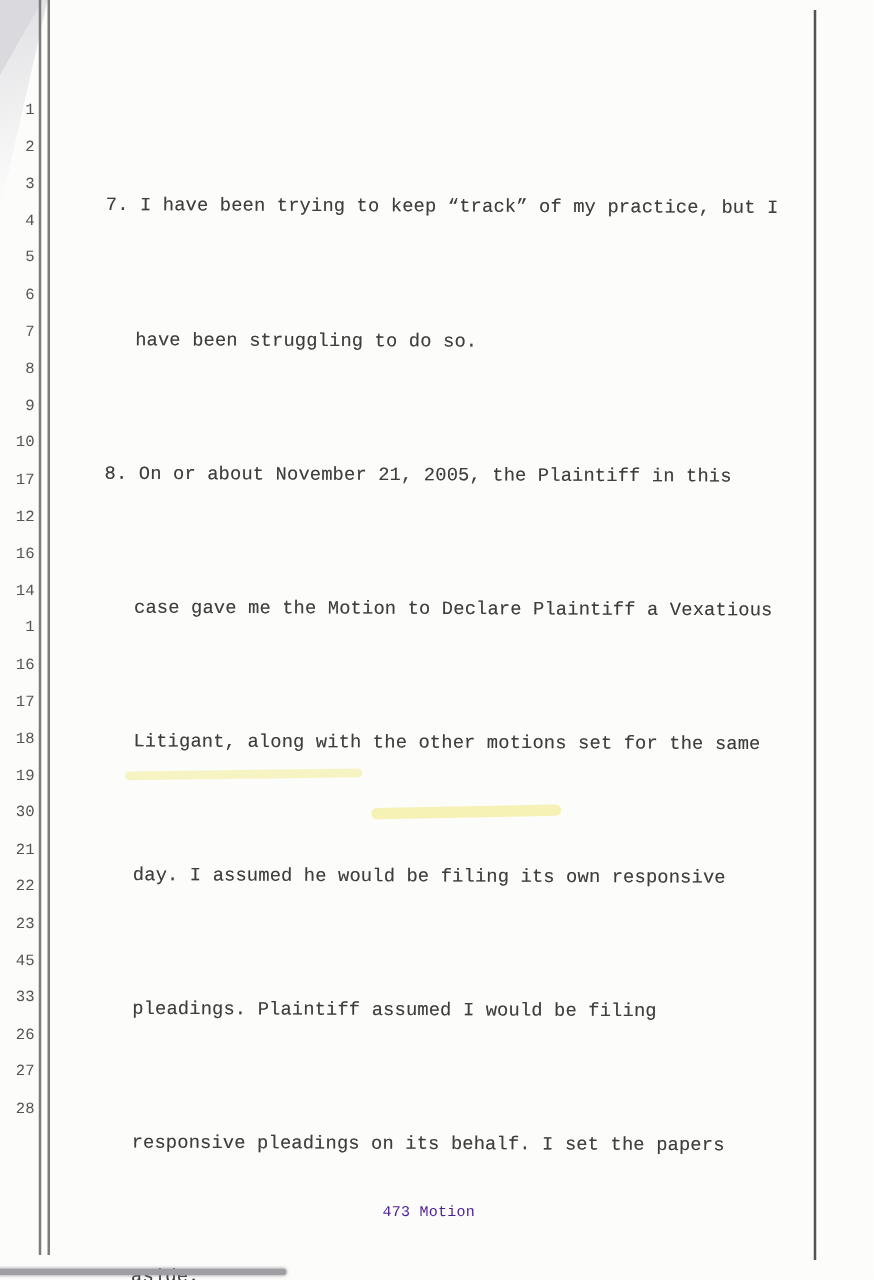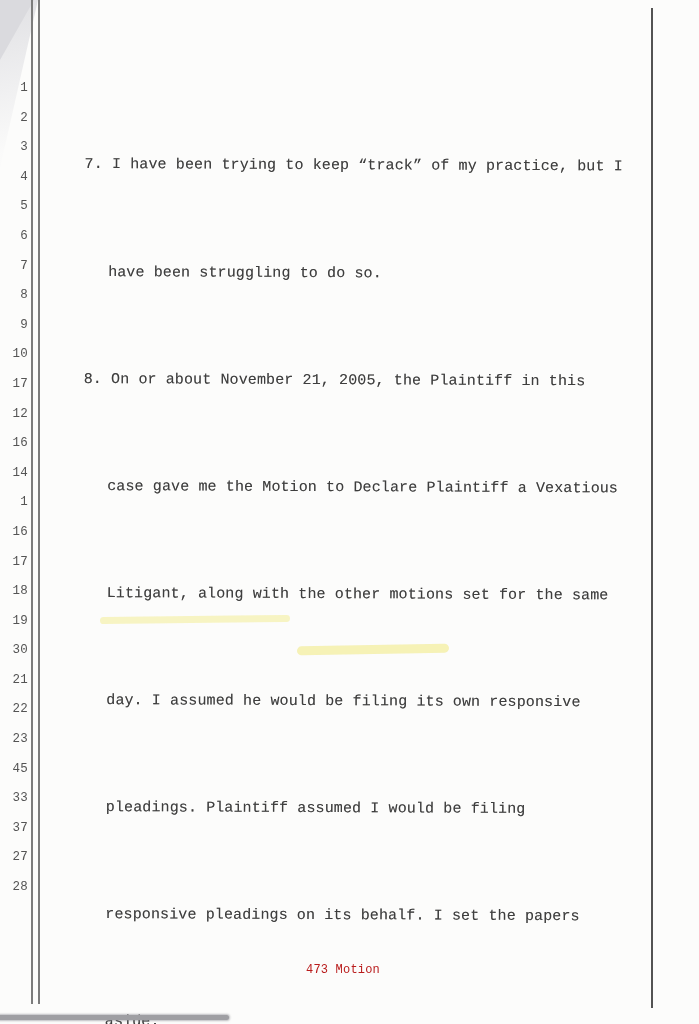--- a/index.html
+++ b/index.html
@@ -52,21 +52,21 @@
 
   .smear {
     position:absolute; background:#f0e871; opacity:.5; border-radius:6px;
     pointer-events:none;
   }
   .smear-migrane { left:297px; top:645px; width:152px; height:9px; transform:rotate(-1.1deg); }
   .smear-dougan  { left:100px; top:616px; width:190px; height:7px; transform:rotate(-.7deg); opacity:.4; }
 
   .footer-text {
     position:absolute; top:963px; left:306px;
-    font-size:12px; color:#b91c1c; letter-spacing:.2px;
+    font-size:12px; color:#4c1d95; letter-spacing:.2px;
   }
 
   .artifact-bar {
     position:absolute; left:-3px; top:1015px; width:232px; height:5px;
     background:#9f9fa3; border-radius:3px;
     box-shadow:0 0 2px 1px rgba(140,140,145,.55);
   }
 </style>
 </head>
 <body>
@@ -100,21 +100,21 @@
     <div>16</div>
     <div>17</div>
     <div>18</div>
     <div>19</div>
     <div>30</div>
     <div>21</div>
     <div>22</div>
     <div>23</div>
     <div>45</div>
     <div>33</div>
-    <div>37</div>
+    <div>26</div>
     <div>27</div>
     <div>28</div>
   </div>
 
   <div class="text-block">
     <div class="tl item">7. I have been trying to keep “track” of my practice, but I</div>
     <div class="tl cont">have been struggling to do so.</div>
     <div class="tl item">8. On or about November 21, 2005, the Plaintiff in this</div>
     <div class="tl cont">case gave me the Motion to Declare Plaintiff a Vexatious</div>
     <div class="tl cont">Litigant, along with the other motions set for the same</div>

